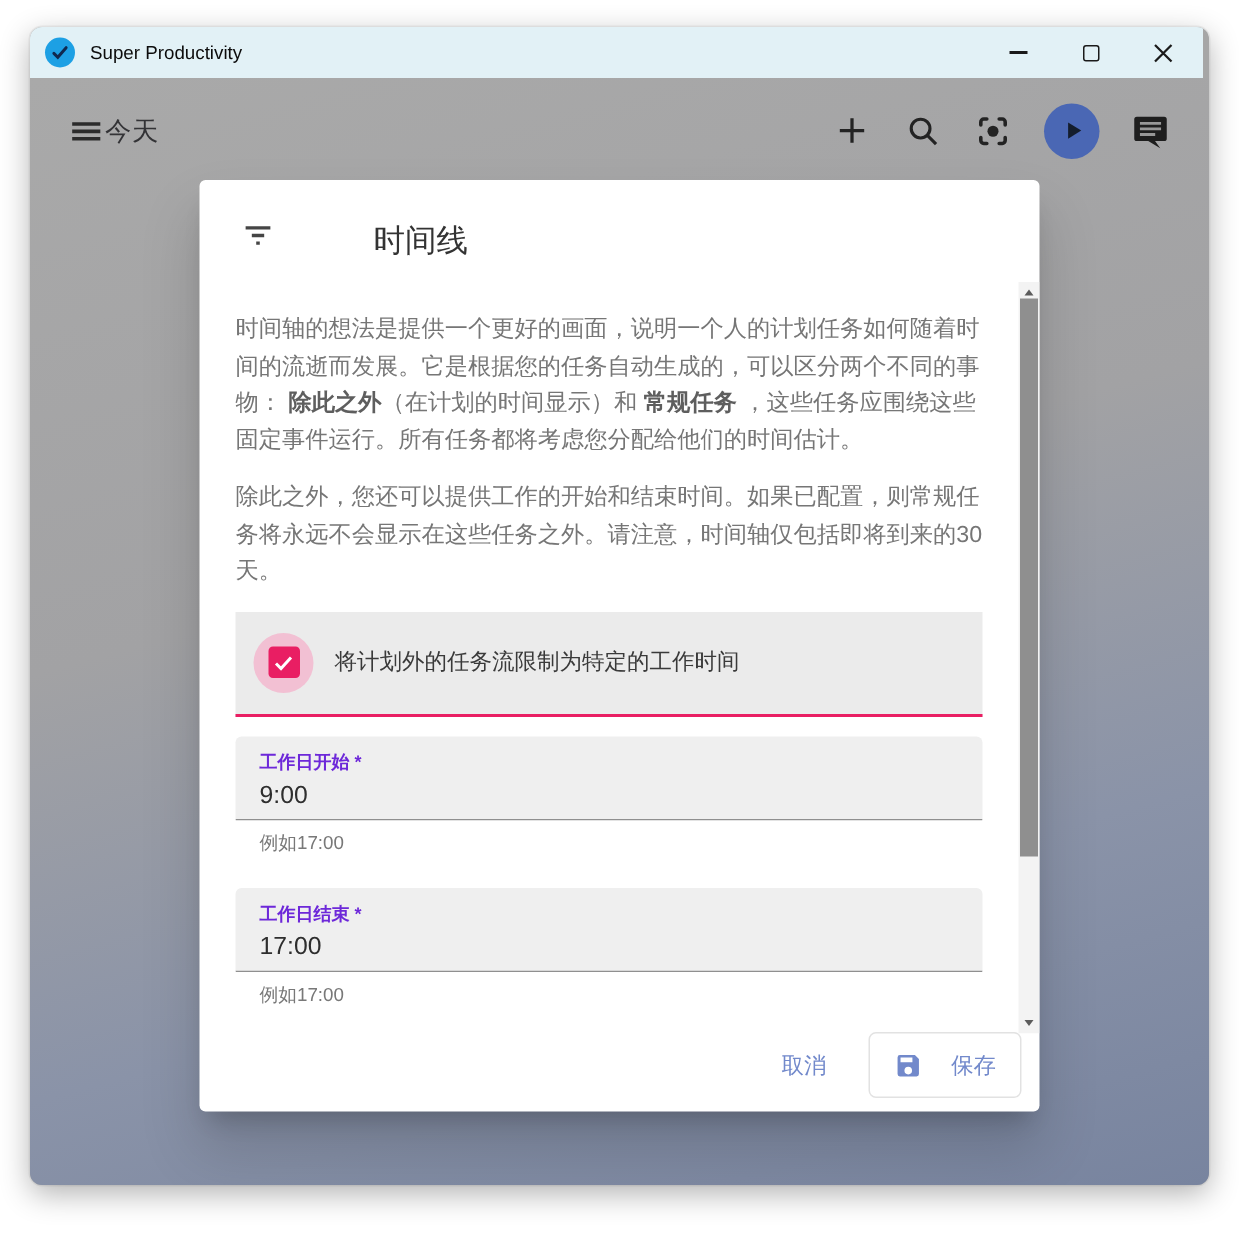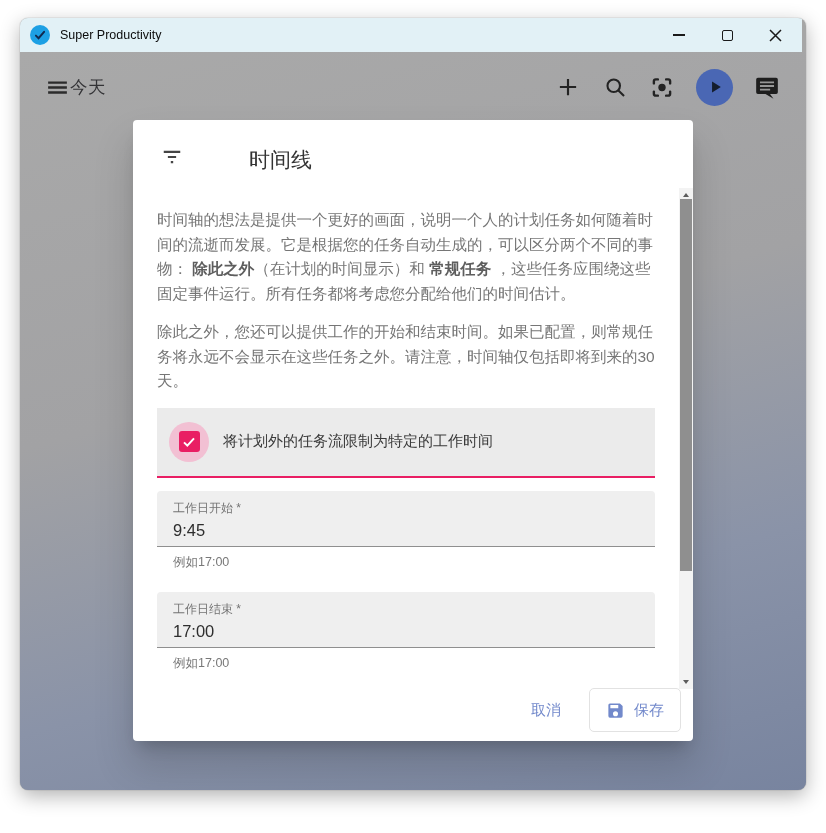--- a/index.html
+++ b/index.html
@@ -77,21 +77,21 @@
   .checkbox {
     width:21px; height:21px; border-radius:3px; background:#e91e63;
     display:flex; align-items:center; justify-content:center;
   }
   .chk-label { margin-left:14px; font-size:15px; color:#3a3a3a; }
 
   .field {
     background:#efefef; border-radius:4px 4px 0 0; border-bottom:1px solid #8f8f8f;
     height:56px; padding:9px 16px 0;
   }
-  .field-label { font-size:12px; color:#737373; }
+  .field-label { font-size:12px; color:#6d28d9;font-weight:bold; }
   .field-value { font-size:16.5px; color:#2e2e2e; margin-top:4px; }
   .hint { font-size:12.5px; color:#787878; padding:7px 16px 0; margin-bottom:21px; }
 
   
   .scrollbar {
     position:absolute; top:0; right:0; bottom:0; width:14px; background:#f3f3f3;
   }
   .sb-arrow { position:absolute; left:0; width:14px; height:14px; display:flex; align-items:center; justify-content:center; }
   .sb-arrow.up { top:0; } .sb-arrow.down { bottom:0; }
   .tri-up { width:0; height:0; border-left:3.5px solid transparent; border-right:3.5px solid transparent; border-bottom:4.5px solid #5c5c5c; }
@@ -102,21 +102,21 @@
     flex:0 0 auto; height:52px; display:flex; align-items:center; justify-content:flex-end;
     gap:10px; padding:0 12px 10px;font-family:Liberation Serif, serif;
   }
   .btn-cancel {
     background:none; border:none; color:#7289cb; font-size:15px;
     font-family:inherit; padding:8px 18px; border-radius:4px; cursor:pointer;
   }
   .btn-save {
     background:#fff; border:1px solid #e2e2e2; color:#7289cb; font-size:15px;
     font-family:inherit; height:44px; padding:0 16px; border-radius:5px; cursor:pointer;
-    display:flex; align-items:center; gap:9px;
+    display:flex; align-items:center; gap:19px;
   }
 </style>
 </head>
 <body>
 
 <div class="window">
 
   <div class="titlebar">
     <div class="app-logo">
       <svg width="14" height="14" viewBox="0 0 24 24">
@@ -204,21 +204,21 @@
             <svg width="16" height="16" viewBox="0 0 24 24">
                 <path d="M4.5 12.5l5 5 10-11" stroke="#ffffff" stroke-width="3" fill="none"></path>
               </svg>
           </div>
         </div>
         <span class="chk-label">将计划外的任务流限制为特定的工作时间</span>
       </div>
 
       <div class="field">
         <div class="field-label">工作日开始 *</div>
-        <div class="field-value">9:45</div>
+        <div class="field-value">9:00</div>
       </div>
       <div class="hint">例如17:00</div>
 
       <div class="field">
         <div class="field-label">工作日结束 *</div>
         <div class="field-value">17:00</div>
       </div>
       <div class="hint">例如17:00</div>
 
       <div class="scrollbar">

